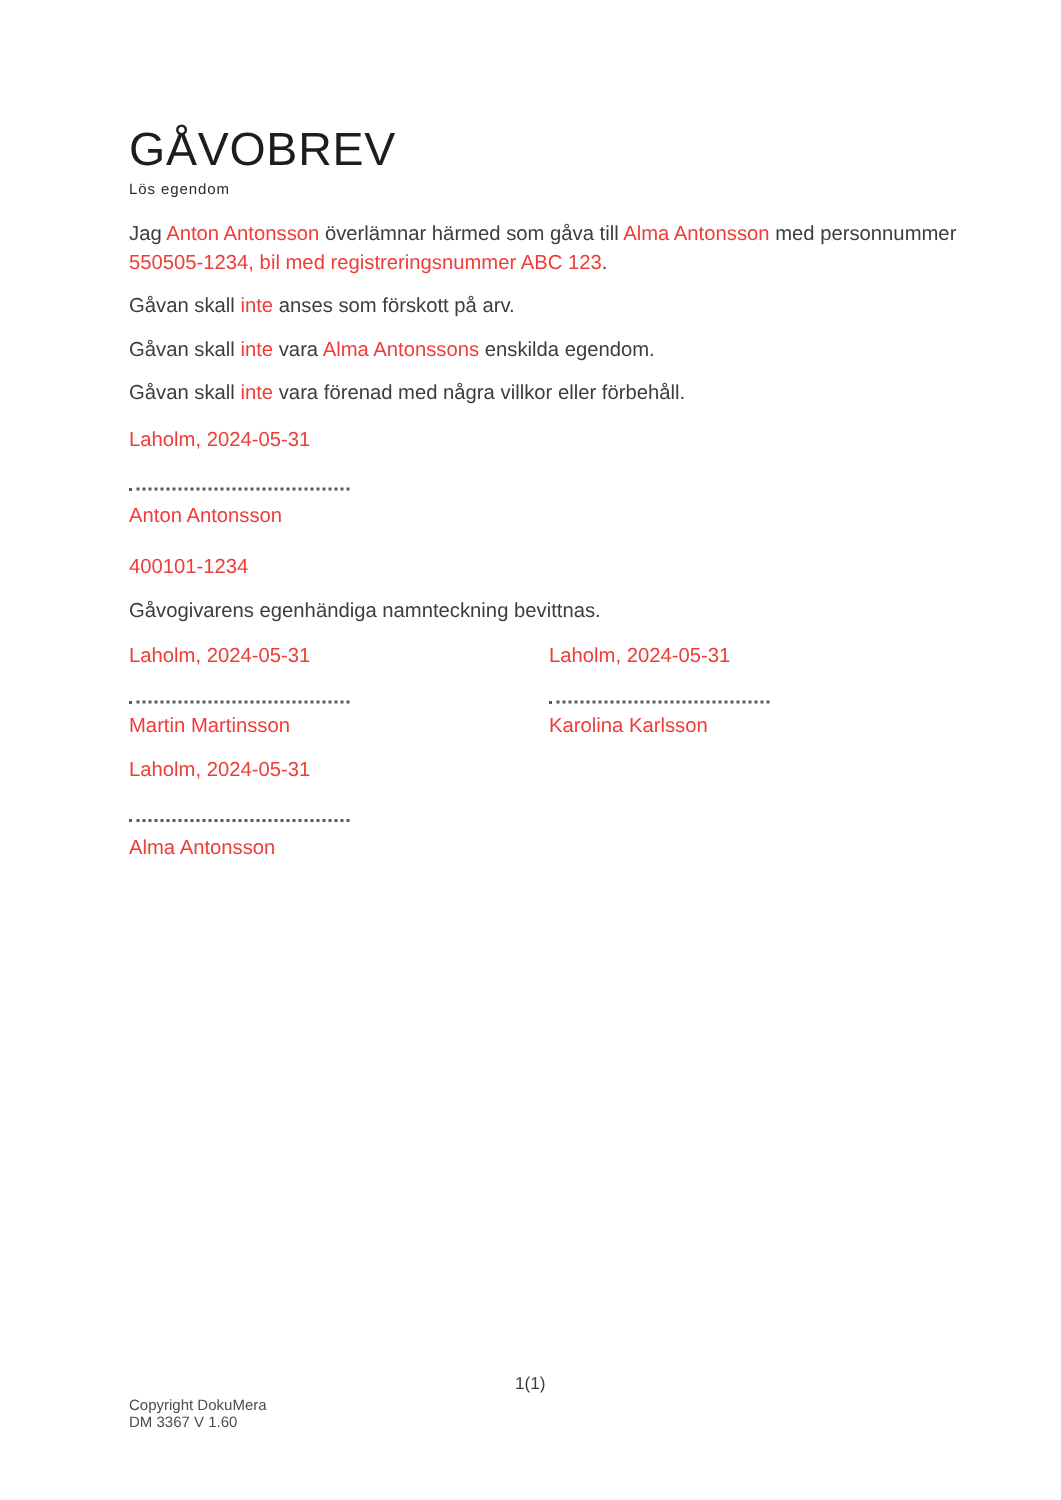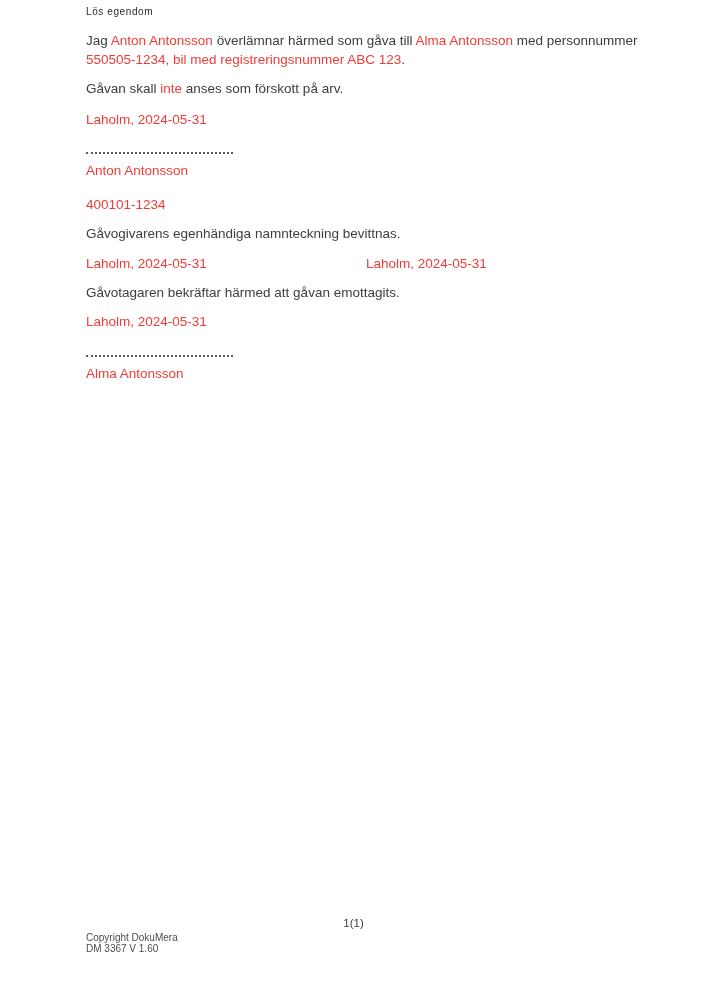--- a/index.html
+++ b/index.html
@@ -99,45 +99,57 @@
     line-height: 10.5px;
     color: #4c4c4c;
   }
 </style>
 </head>
 <body>
 
 <div class="page">
   <div class="content">
 
+    <h1 class="title">GÅVOBREV</h1>
     <div class="subtitle">Lös egendom</div>
 
     <p class="body intro"><span>Jag </span><span class="red">Anton Antonsson</span><span> överlämnar härmed som gåva till </span><span class="red">Alma Antonsson</span><span> med personnummer</span><br><span class="red">550505-1234, bil med registreringsnummer ABC 123</span><span>.</span></p>
 
     <p class="body"><span>Gåvan skall </span><span class="red">inte</span><span> anses som förskott på arv.</span></p>
 
+    <p class="body"><span>Gåvan skall </span><span class="red">inte</span><span> vara </span><span class="red">Alma Antonssons</span><span> enskilda egendom.</span></p>
 
+    <p class="body"><span>Gåvan skall </span><span class="red">inte</span><span> vara förenad med några villkor eller förbehåll.</span></p>
 
     <div class="place-date red">Laholm, 2024-05-31</div>
 
     <div>
       <div class="dotline after-date"></div>
       <div class="sig-name red">Anton Antonsson</div>
       <div class="sig-name red">400101-1234</div>
     </div>
 
     <p class="body heading-gap12">Gåvogivarens egenhändiga namnteckning bevittnas.</p>
 
     <div class="two-col dates-row">
       <div class="col red">Laholm, 2024-05-31</div>
       <div class="col red">Laholm, 2024-05-31</div>
     </div>
 
+    <div class="two-col sig-row">
+      <div class="col">
+        <div class="dotline"></div>
+        <div class="sig-name red">Martin Martinsson</div>
+      </div>
+      <div class="col">
+        <div class="dotline"></div>
+        <div class="sig-name red">Karolina Karlsson</div>
+      </div>
+    </div>
 
-    <p class="body heading-gap14">Gåvotagaren bekräftar härmed att gåvan emottagits.</p>
 
     <div class="place-date red pd-gap10">Laholm, 2024-05-31</div>
 
     <div>
       <div class="dotline after-date-final"></div>
       <div class="sig-name red">Alma Antonsson</div>
     </div>
 
   </div>
 

